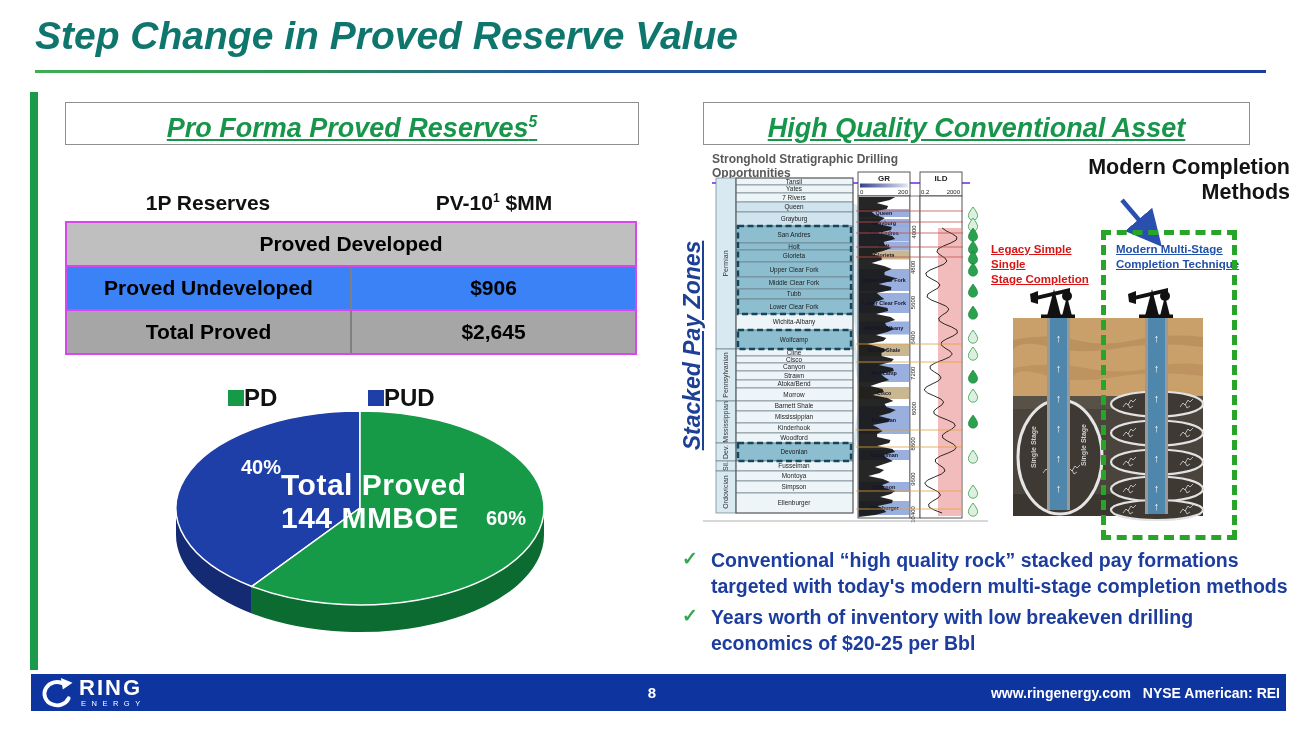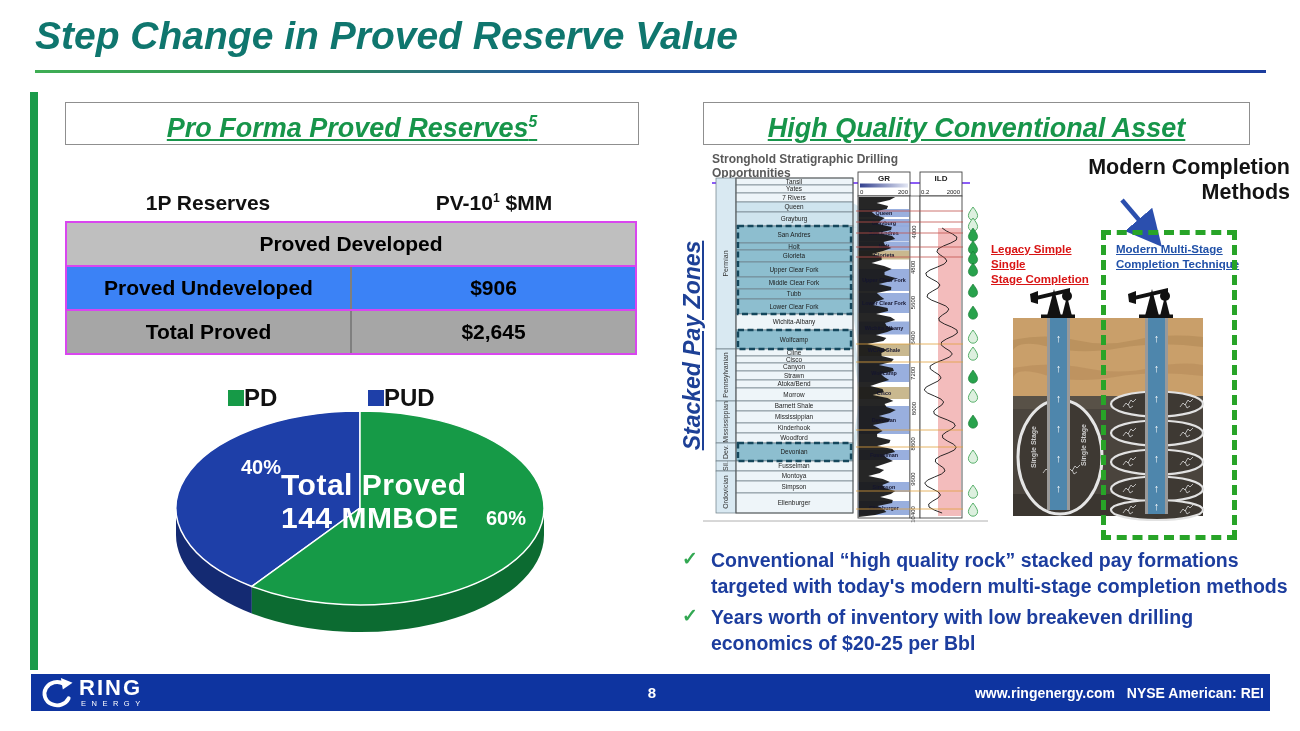--- a/index.html
+++ b/index.html
@@ -56,21 +56,21 @@
   #completion-svg{position:absolute;left:995px;top:278px;width:260px;height:270px;}
   #dashed-box{position:absolute;left:1101px;top:230px;width:136px;height:310px;border:5px dashed #28a428;box-sizing:border-box;z-index:6;}
 
   
   #bullets{position:absolute;left:682px;top:547px;width:614px;}
   .bullet{display:flex;gap:13px;margin-bottom:5px;}
   .check{color:#33a853;font-size:19px;font-weight:bold;flex:0 0 auto;}
   .btext{font-size:19.5px;font-weight:bold;color:#1c3d9e;line-height:1.34;}
 
   
-  #footer-bar{position:absolute;left:31px;top:674px;width:1239px;height:37px;background:#0e34a0;}
+  #footer-bar{position:absolute;left:31px;top:674px;width:1239px;height:37px;background:#0e34a0;padding-left:16px;}
   #logo-icon{position:absolute;left:6px;top:2px;width:40px;height:33px;}
   #logo-ring{position:absolute;left:48px;top:1px;font-size:22px;font-weight:bold;color:#fff;letter-spacing:2px;}
   #logo-energy{position:absolute;left:50px;top:25px;font-size:7.5px;color:#fff;letter-spacing:5.5px;}
   #page-num{position:absolute;left:611px;width:20px;top:10px;text-align:center;color:#fff;font-weight:bold;font-size:15px;}
   #footer-site{position:absolute;right:155px;top:11px;color:#fff;font-weight:bold;font-size:14px;}
   #footer-ticker{position:absolute;right:6px;top:11px;color:#fff;font-weight:bold;font-size:14px;}
 </style>
 </head>
 <body>
 

